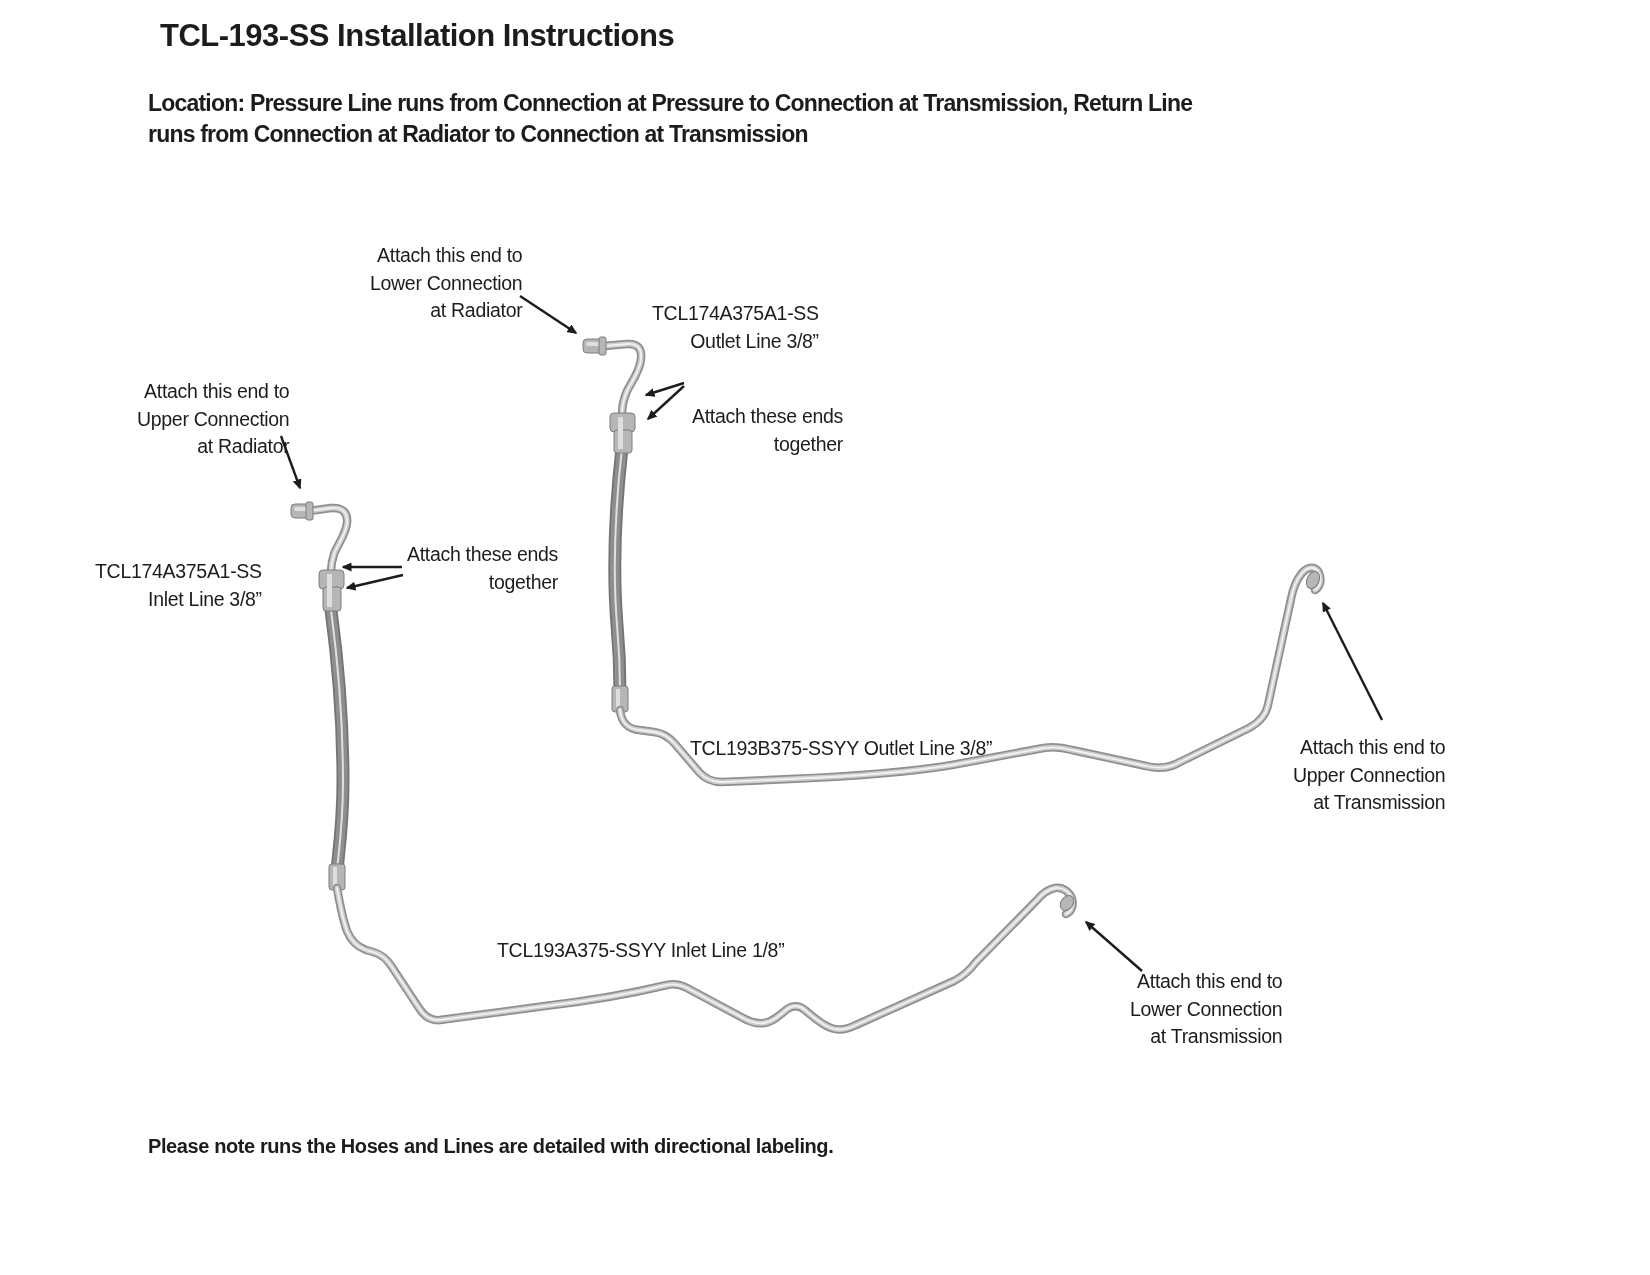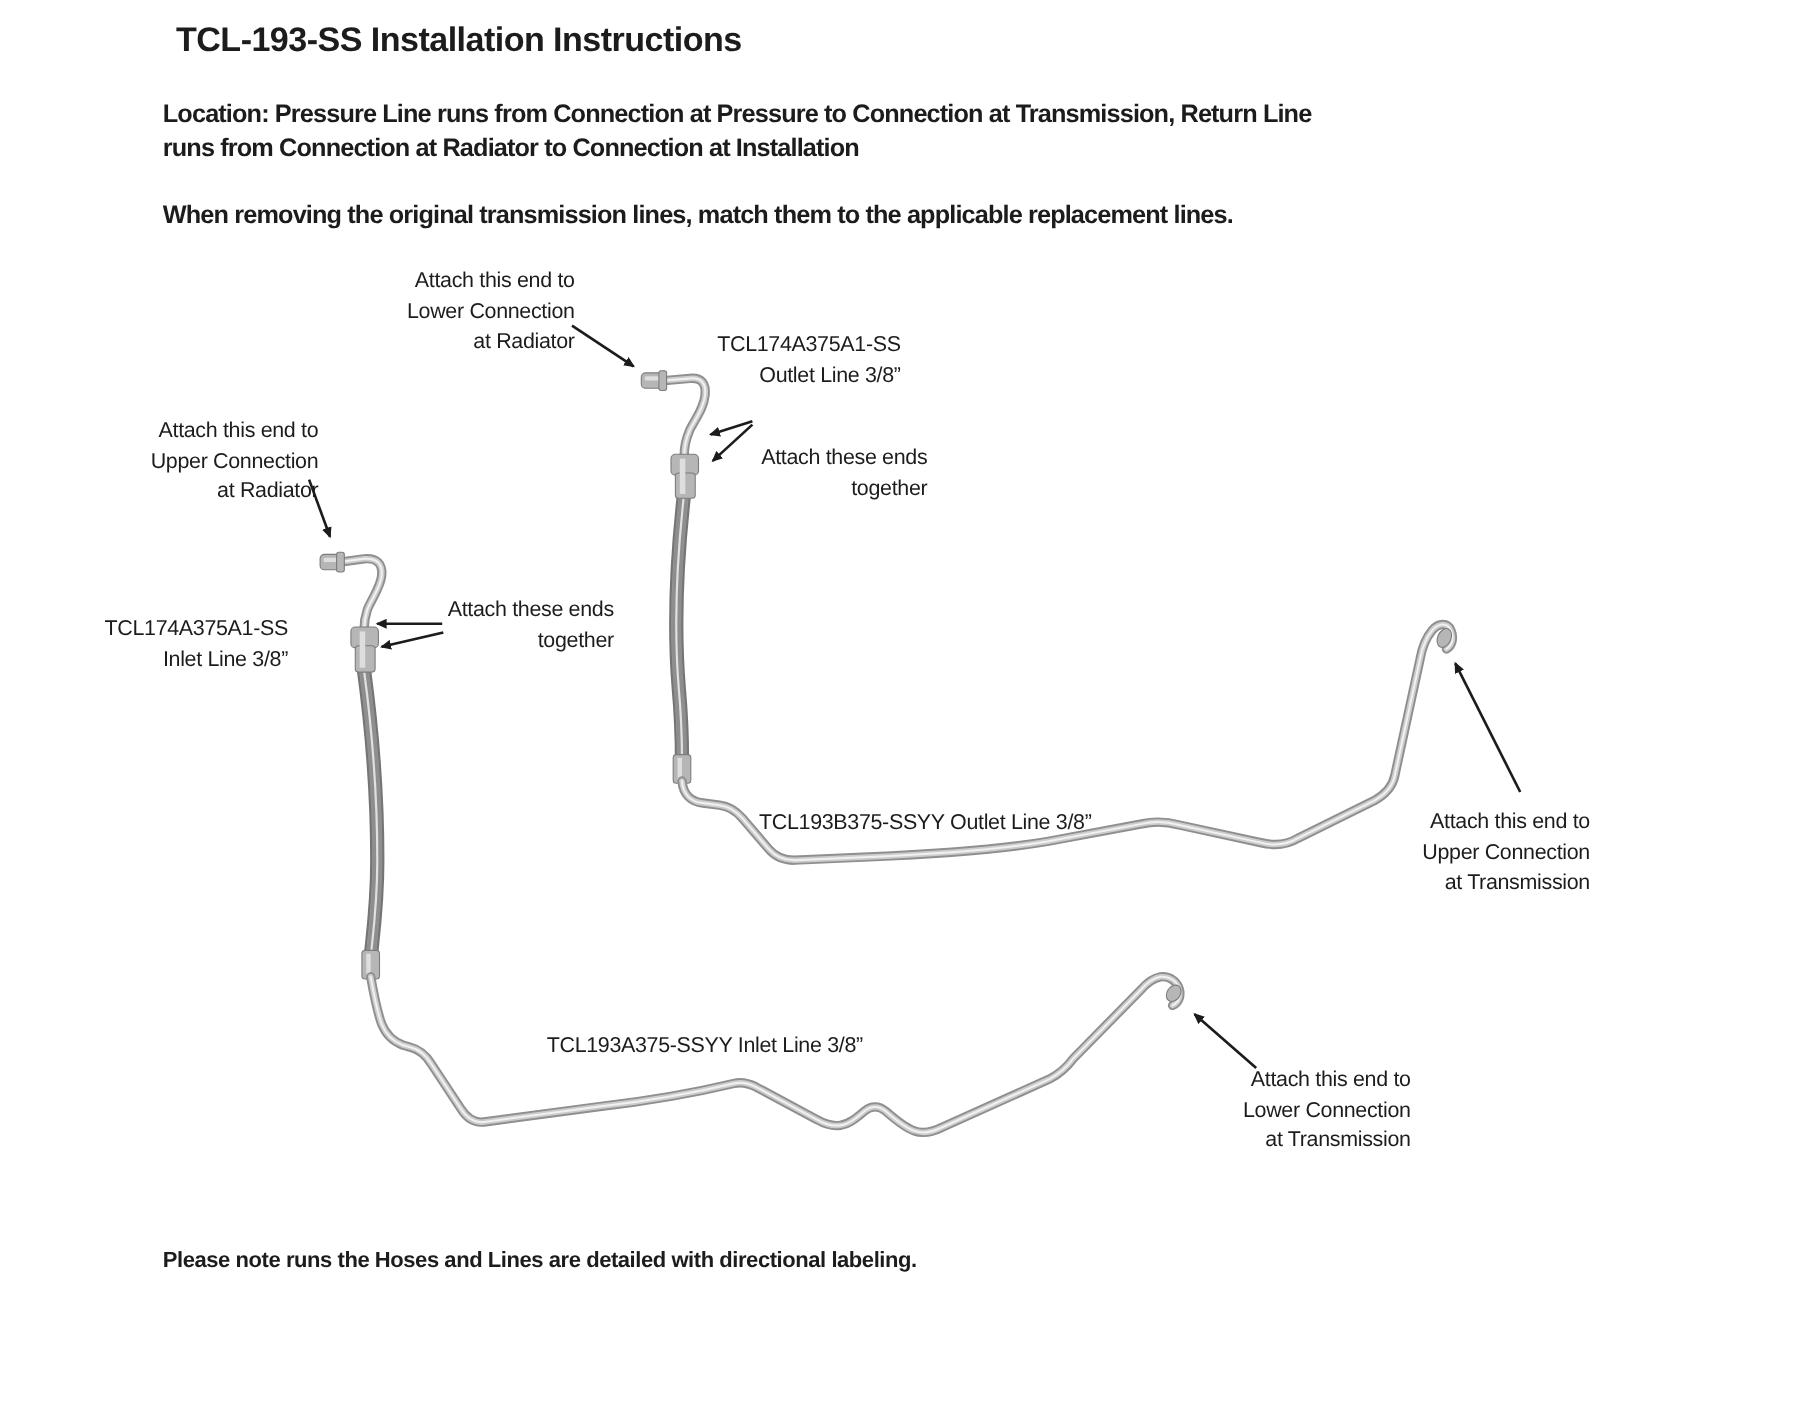--- a/index.html
+++ b/index.html
@@ -126,22 +126,21 @@
       <line class="arrow" x1="281" y1="436" x2="300" y2="488" marker-end="url(#ah)"></line>
       <line class="arrow" x1="402" y1="567" x2="343" y2="567" marker-end="url(#ah)"></line>
       <line class="arrow" x1="403" y1="575" x2="347" y2="588" marker-end="url(#ah)"></line>
       <line class="arrow" x1="1382" y1="720" x2="1323" y2="603" marker-end="url(#ah)"></line>
       <line class="arrow" x1="1142" y1="971" x2="1086" y2="922" marker-end="url(#ah)"></line>
     </g>
   </svg>
 
   <div class="abs title">TCL-193-SS Installation Instructions</div>
   <div class="abs para loc"><span>Location: Pressure Line runs from Connection at Pressure to Connection at Transmission, Return Line</span>
-<span>runs from Connection at Radiator to Connection at Installation</span></div>
-  <div class="abs para intro">When removing the original transmission lines, match them to the applicable replacement lines.</div>
+<span>runs from Connection at Radiator to Connection at Transmission</span></div>
 
   <div class="abs lbl c0">Attach this end to
 Lower Connection
 at Radiator</div>
   <div class="abs lbl c1">Attach these ends
 together</div>
   <div class="abs lbl c2">Attach this end to
 Upper Connection
 at Radiator</div>
   <div class="abs lbl c3">Attach these ends
@@ -151,17 +150,17 @@
 at Transmission</div>
   <div class="abs lbl c5">Attach this end to
 Lower Connection
 at Transmission</div>
 
   <div class="abs lbl p0">TCL174A375A1-SS
 Outlet Line 3/8”</div>
   <div class="abs lbl p1">TCL174A375A1-SS
 Inlet Line 3/8”</div>
   <div class="abs lbl p2">TCL193B375-SSYY Outlet Line 3/8”</div>
-  <div class="abs lbl p3">TCL193A375-SSYY Inlet Line 3/8”</div>
+  <div class="abs lbl p3">TCL193A375-SSYY Inlet Line 1/8”</div>
 
   <div class="abs note n1">Please note runs the Hoses and Lines are detailed with directional labeling.</div>
 
 </div>
 
 </body></html>

